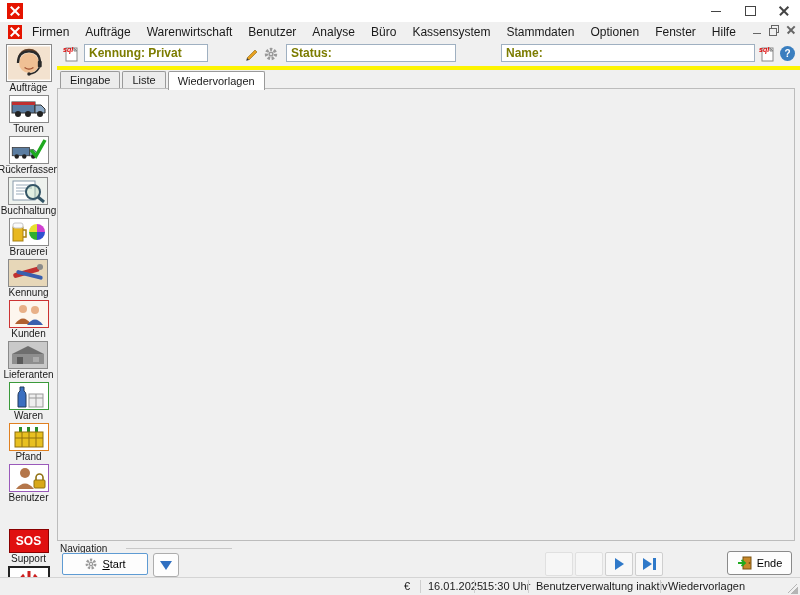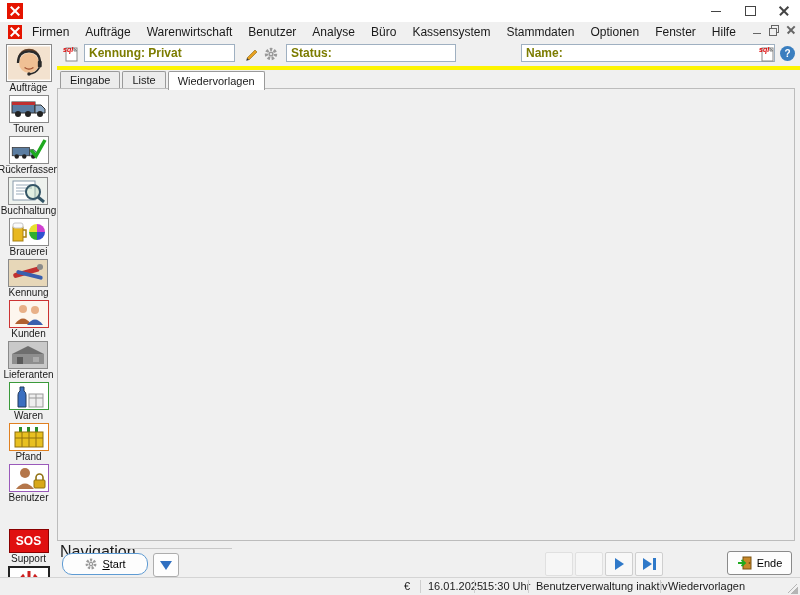--- a/index.html
+++ b/index.html
@@ -54,39 +54,39 @@
   .sb-icon.ende{border:2px solid #222;}
 
   
   .tabs{position:absolute;left:60px;top:71px;height:18px;display:flex;}
   .tab{height:16px;line-height:16px;padding:0 9px;border:1px solid #9a9a9a;border-bottom:none;background:#ececec;font-size:11px;margin-right:2px;border-radius:2px 2px 0 0;cursor:default;}
   .tab.active{background:#fff;height:18px;line-height:18px;position:relative;z-index:3;}
   .page{position:absolute;left:57px;top:88px;width:738px;height:453px;border:1px solid #bcbcbc;background:#f0f0f0;box-sizing:border-box;z-index:1;}
   .filter-divider{position:absolute;left:232px;top:89px;width:1px;height:451px;background:#c8c8c8;}
 
   
-  .lbl{position:absolute;font-size:16px;white-space:nowrap;}
+  .lbl{position:absolute;font-size:10px;white-space:nowrap;}
   .combo{position:absolute;height:17px;background:#fff;border:1px solid #7a7a7a;font-size:11px;line-height:15px;padding:0 14px 0 4px;box-sizing:border-box;white-space:nowrap;overflow:hidden;}
   .combo .chev{position:absolute;right:5px;top:4px;width:5px;height:5px;border-right:1px solid #444;border-bottom:1px solid #444;transform:rotate(45deg);}
   .combo.dis{background:#f6f6f6;color:#9a9a9a;border-color:#c2c2c2;}
   .combo.dis .chev{border-color:#aaa;}
   .radio{position:absolute;width:12px;height:12px;border-radius:50%;background:#fff;border:1px solid #8a8a8a;box-sizing:border-box;}
   .radio.checked{border:2px solid #0067c0;}
   .radio.checked::after{content:"";position:absolute;inset:1.5px;border-radius:50%;background:#0067c0;}
   .cbx{position:absolute;width:13px;height:13px;background:#0067c0;border:1px solid #005aa8;color:#fff;font-size:10px;line-height:12px;text-align:center;box-sizing:border-box;}
   .cbx::after{content:"✓";}
   .spin{position:absolute;height:17px;background:#fff;border:1px solid #7a7a7a;font-size:11px;line-height:15px;padding:0 14px 0 4px;box-sizing:border-box;}
   .spin .arr{position:absolute;right:3px;width:0;height:0;border-left:3.5px solid transparent;border-right:3.5px solid transparent;}
   .spin .up{top:3px;border-bottom:4px solid #444;}
   .spin .dn{bottom:3px;border-top:4px solid #444;}
   .sortbtn{position:absolute;width:17px;height:18px;background:#e9f2fb;border:1px solid #7ab0e0;display:flex;align-items:center;justify-content:center;box-sizing:border-box;}
   .tri-up{width:0;height:0;border-left:5px solid transparent;border-right:5px solid transparent;border-bottom:8px solid #2f6fc1;}
   .tri-dn{position:absolute;width:0;height:0;border-left:6px solid transparent;border-right:6px solid transparent;border-top:9px solid #2f6fc1;}
   .nav-hr{position:absolute;height:1px;background:#c9c9c9;}
-  .start-btn{position:absolute;left:62px;top:553px;width:86px;height:22px;background:#fdfdfd;border:1px solid #5e9bd3;border-radius:10px;display:flex;align-items:center;justify-content:center;gap:4px;font-size:11px;font-family:inherit;cursor:default;}
+  .start-btn{position:absolute;left:62px;top:553px;width:86px;height:22px;background:#fdfdfd;border:1px solid #5e9bd3;border-radius:2px;display:flex;align-items:center;justify-content:center;gap:4px;font-size:11px;font-family:inherit;cursor:default;}
   .start-label{display:inline-block;}
   .start-label::first-letter{text-decoration:underline;}
   .drop-btn{position:absolute;left:153px;top:553px;width:24px;height:22px;background:#fdfdfd;border:1px solid #adadad;border-radius:3px;display:flex;align-items:center;justify-content:center;}
 
   
   .tbl-group{position:absolute;left:236px;top:89px;width:559px;height:452px;background:#fff;border:1px solid #a8a8a8;box-sizing:border-box;}
   .tbl-title{position:absolute;left:0;top:1px;width:100%;text-align:center;font-weight:bold;font-size:11px;}
   .grid{position:absolute;left:1px;top:15px;width:547px;border:1px solid #9a9a9a;font-size:11px;}
   .g-row{display:flex;height:16px;line-height:15px;background:#fff;}
   .g-row.head .g-cell{background:#fff;border-bottom:1px solid #9a9a9a;}
@@ -164,32 +164,32 @@
         </span>
     </span>
   </div>
 
   <div class="toolbar">
     <svg class="sqlicon abs" style="left:5px;top:2px;" viewBox="0 0 18 18">
       <rect x="4" y="4" width="11" height="13" fill="#fff" stroke="#888"></rect>
       <path d="M12 4 L15 7 L12 7 Z" fill="#ccc" stroke="#888"></path>
       <text x="1" y="8" font-size="7" font-weight="bold" font-style="italic" fill="#d00">sql</text>
     </svg>
-    <input class="tb-field" style="left: 27px; width: 151px;" readonly="" value="Kennung: Privat">
+    <input class="tb-field" style="left: 27px; width: 124px;" readonly="" value="Kennung: Privat">
     <svg class="abs" style="left:187px;top:4px;" width="16" height="16" viewBox="0 0 16 16">
       <path d="M3 12 L11 4 L13 6 L5 14 Z" fill="#e8a020" stroke="#8a6a10" stroke-width="0.6"></path>
       <path d="M3 12 L5 14 L2.2 14.8 Z" fill="#333"></path>
     </svg>
     <svg class="abs" style="left:206px;top:4px;" width="16" height="16" viewBox="0 0 16 16">
       <circle cx="8" cy="8" r="4.6" fill="none" stroke="#9a9a9a" stroke-width="3.2" stroke-dasharray="2.4 1.6"></circle>
       <circle cx="8" cy="8" r="2.6" fill="#9a9a9a"></circle>
         <circle cx="8" cy="8" r="1.1" fill="#f0f0f0"></circle>
     </svg>
     <input class="tb-field" style="left: 229px; width: 170px;" readonly="" value="Status:">
-    <input class="tb-field" style="left: 464px; width: 254px;" readonly="" value="Name:">
+    <input class="tb-field" style="left: 444px; width: 254px;" readonly="" value="Name:">
     <svg class="sqlicon abs" style="left:701px;top:2px;" viewBox="0 0 18 18">
       <rect x="4" y="4" width="11" height="13" fill="#fff" stroke="#888"></rect>
       <path d="M12 4 L15 7 L12 7 Z" fill="#ccc" stroke="#888"></path>
       <text x="1" y="8" font-size="7" font-weight="bold" font-style="italic" fill="#d00">sql</text>
     </svg>
     <span class="help-icon" style="left:723px;top:4px;"></span>
   </div>
   <div class="yellowline"></div>
 
   <div class="sidebar">

